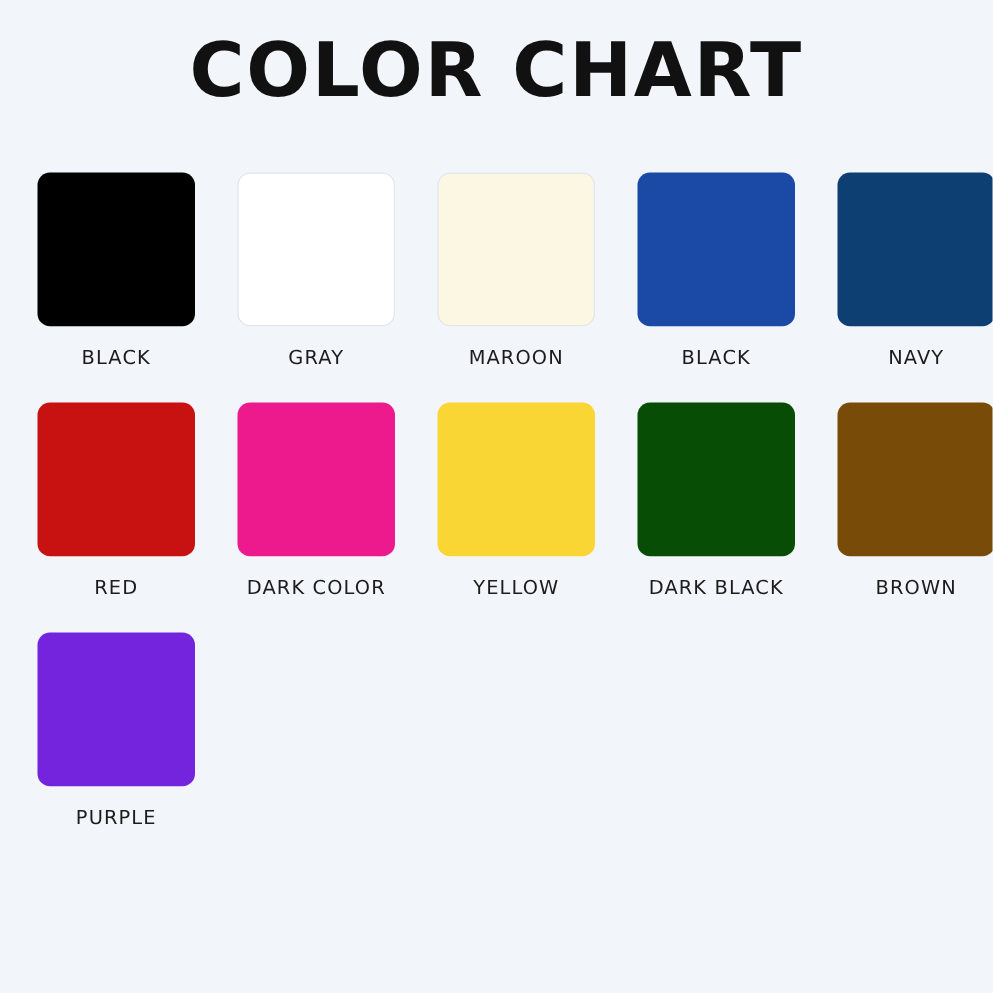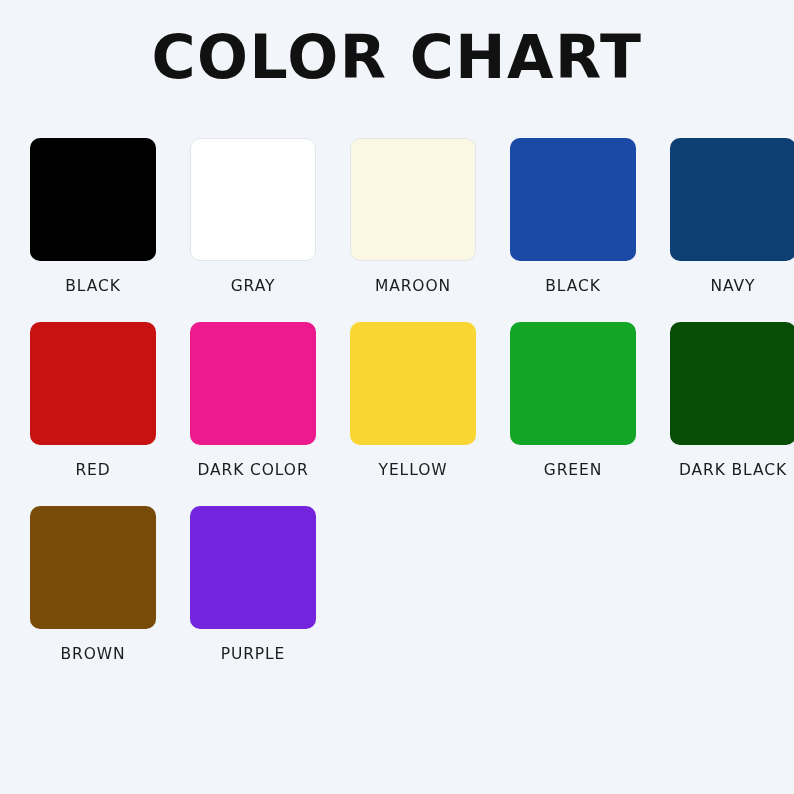--- a/index.html
+++ b/index.html
@@ -111,24 +111,20 @@
       </div>
       <div class="swatch-cell">
         <div class="swatch-chip" style="background-color: rgb(236, 26, 141);"></div>
         <div class="swatch-label">DARK COLOR</div>
       </div>
       <div class="swatch-cell">
         <div class="swatch-chip" style="background-color: rgb(250, 214, 52);"></div>
         <div class="swatch-label">YELLOW</div>
       </div>
       <div class="swatch-cell">
-        <div class="swatch-chip" style="background-color: rgb(18, 165, 38);"></div>
-        <div class="swatch-label">GREEN</div>
-      </div>
-      <div class="swatch-cell">
         <div class="swatch-chip" style="background-color: rgb(7, 77, 5);"></div>
         <div class="swatch-label">DARK BLACK</div>
       </div>
       <div class="swatch-cell">
         <div class="swatch-chip" style="background-color: rgb(120, 75, 9);"></div>
         <div class="swatch-label">BROWN</div>
       </div>
       <div class="swatch-cell">
         <div class="swatch-chip" style="background-color: rgb(115, 36, 220);"></div>
         <div class="swatch-label">PURPLE</div>

